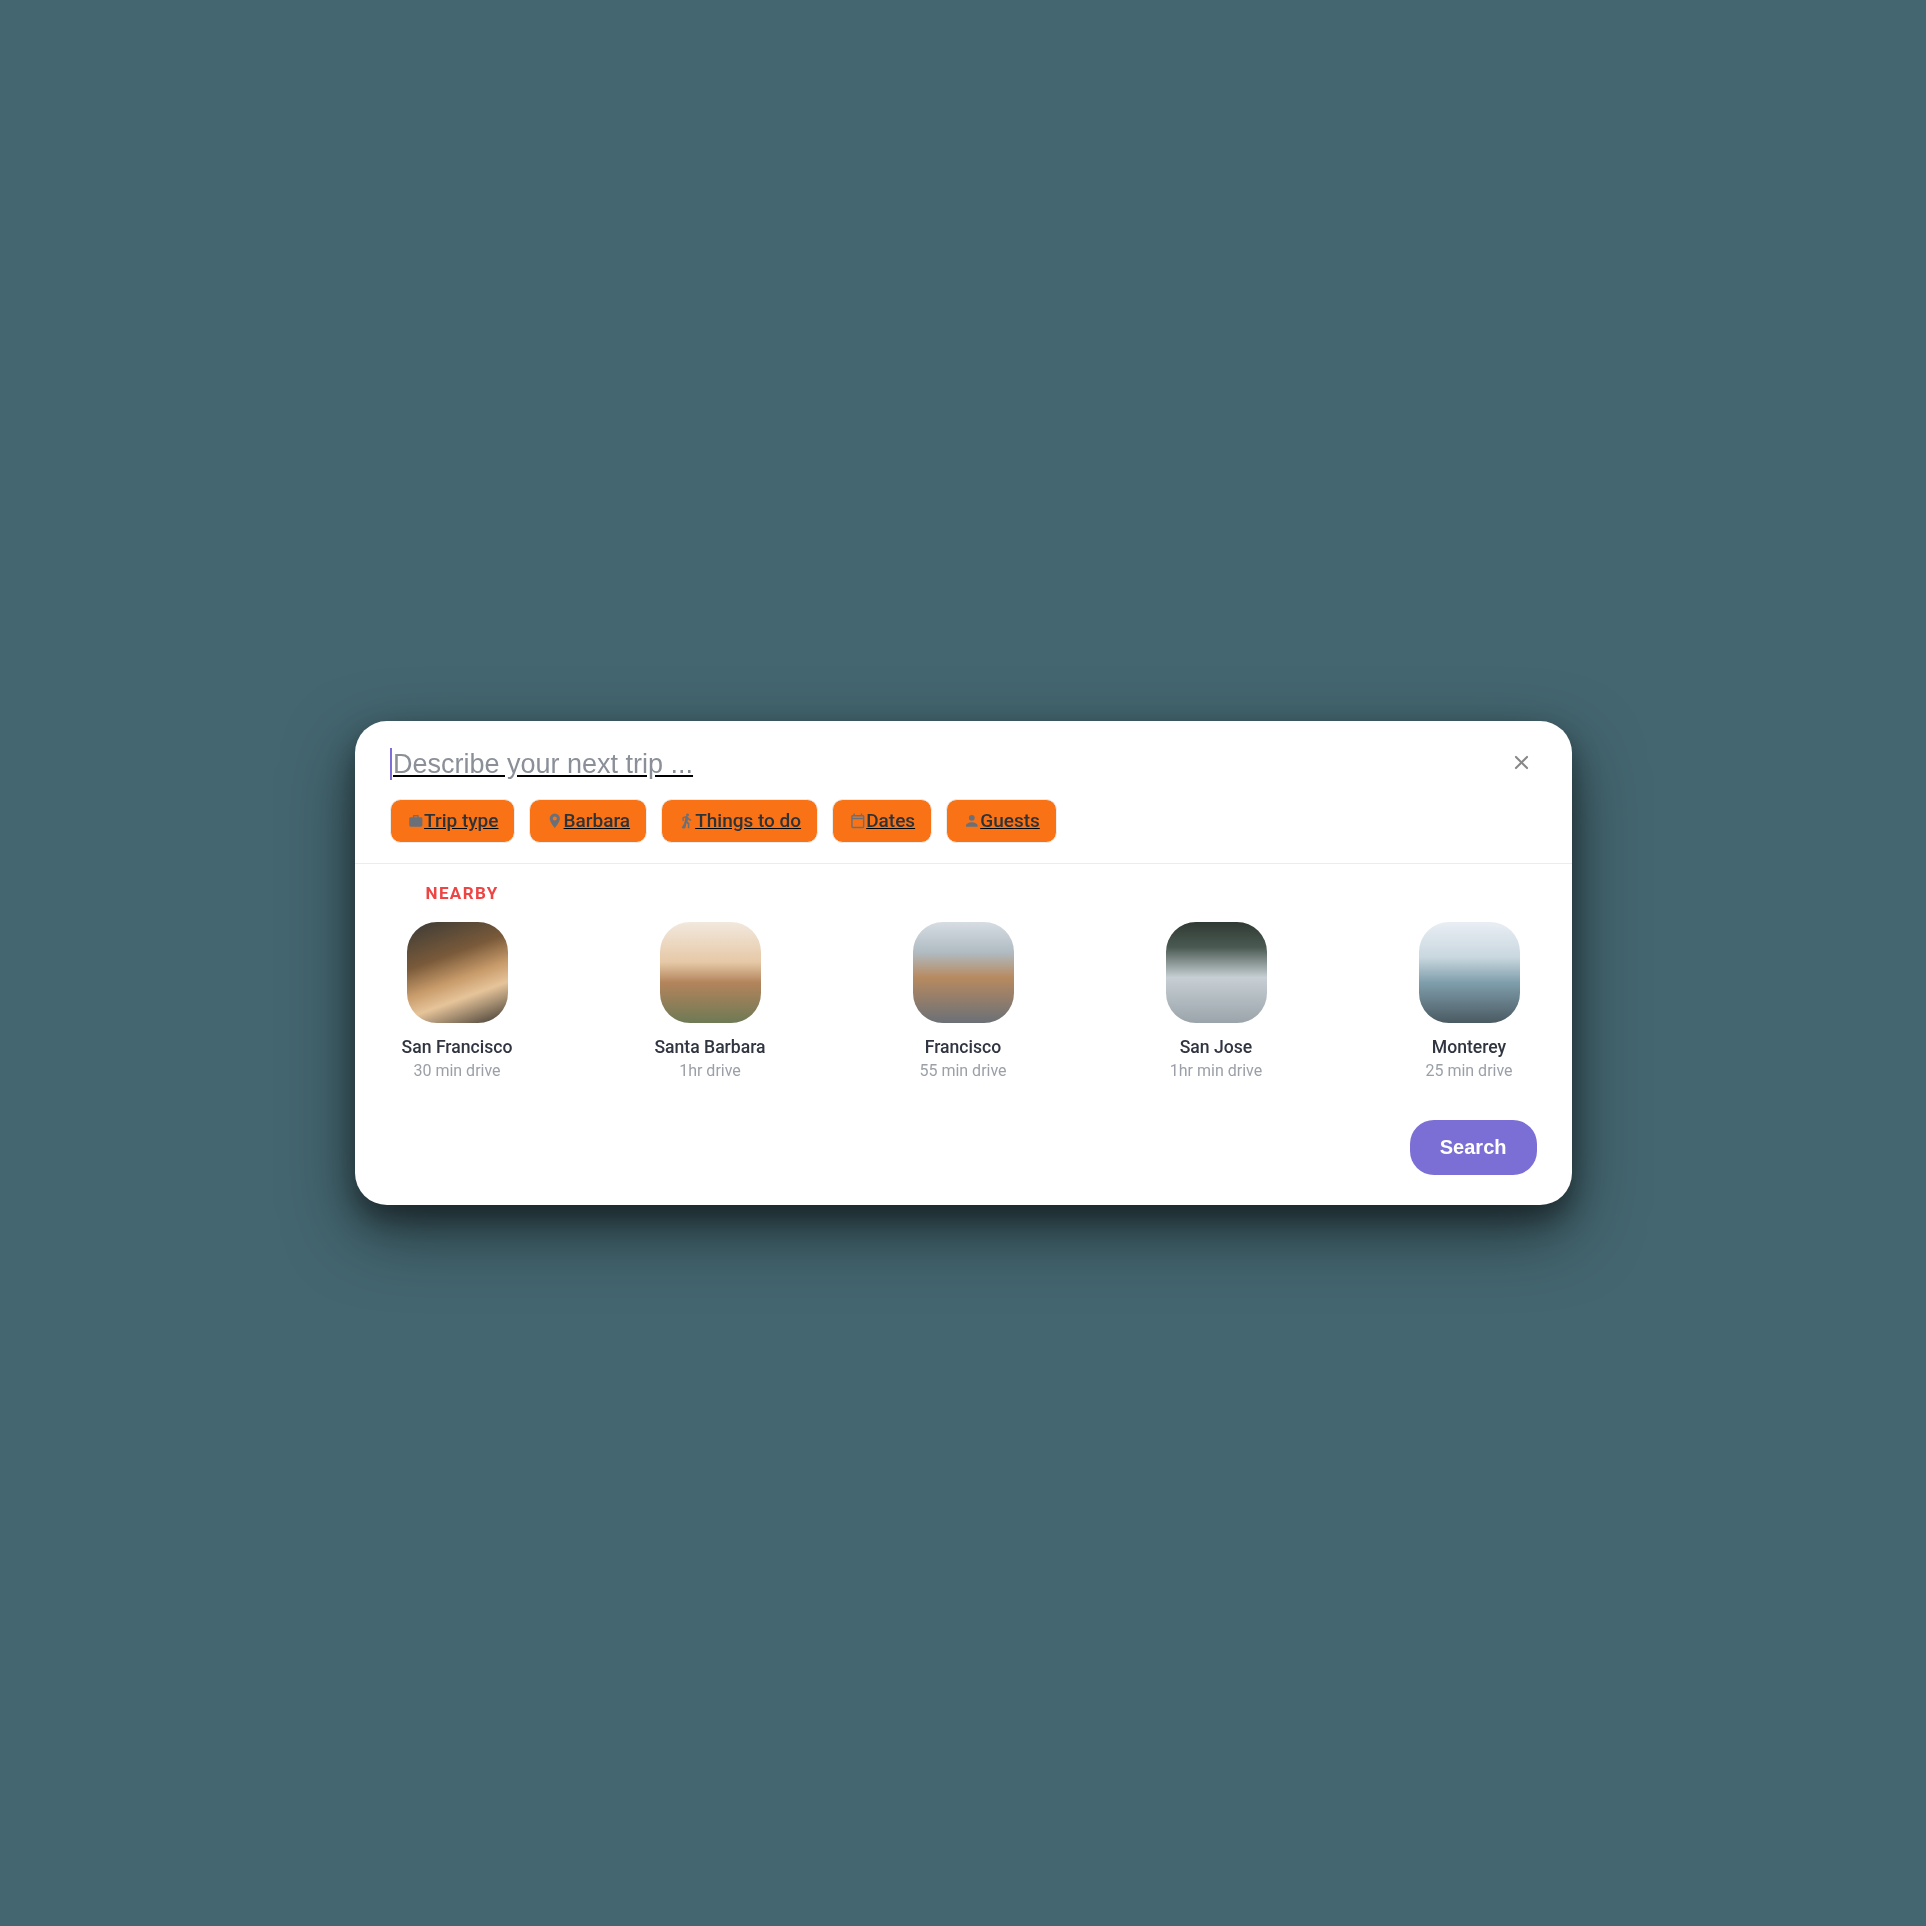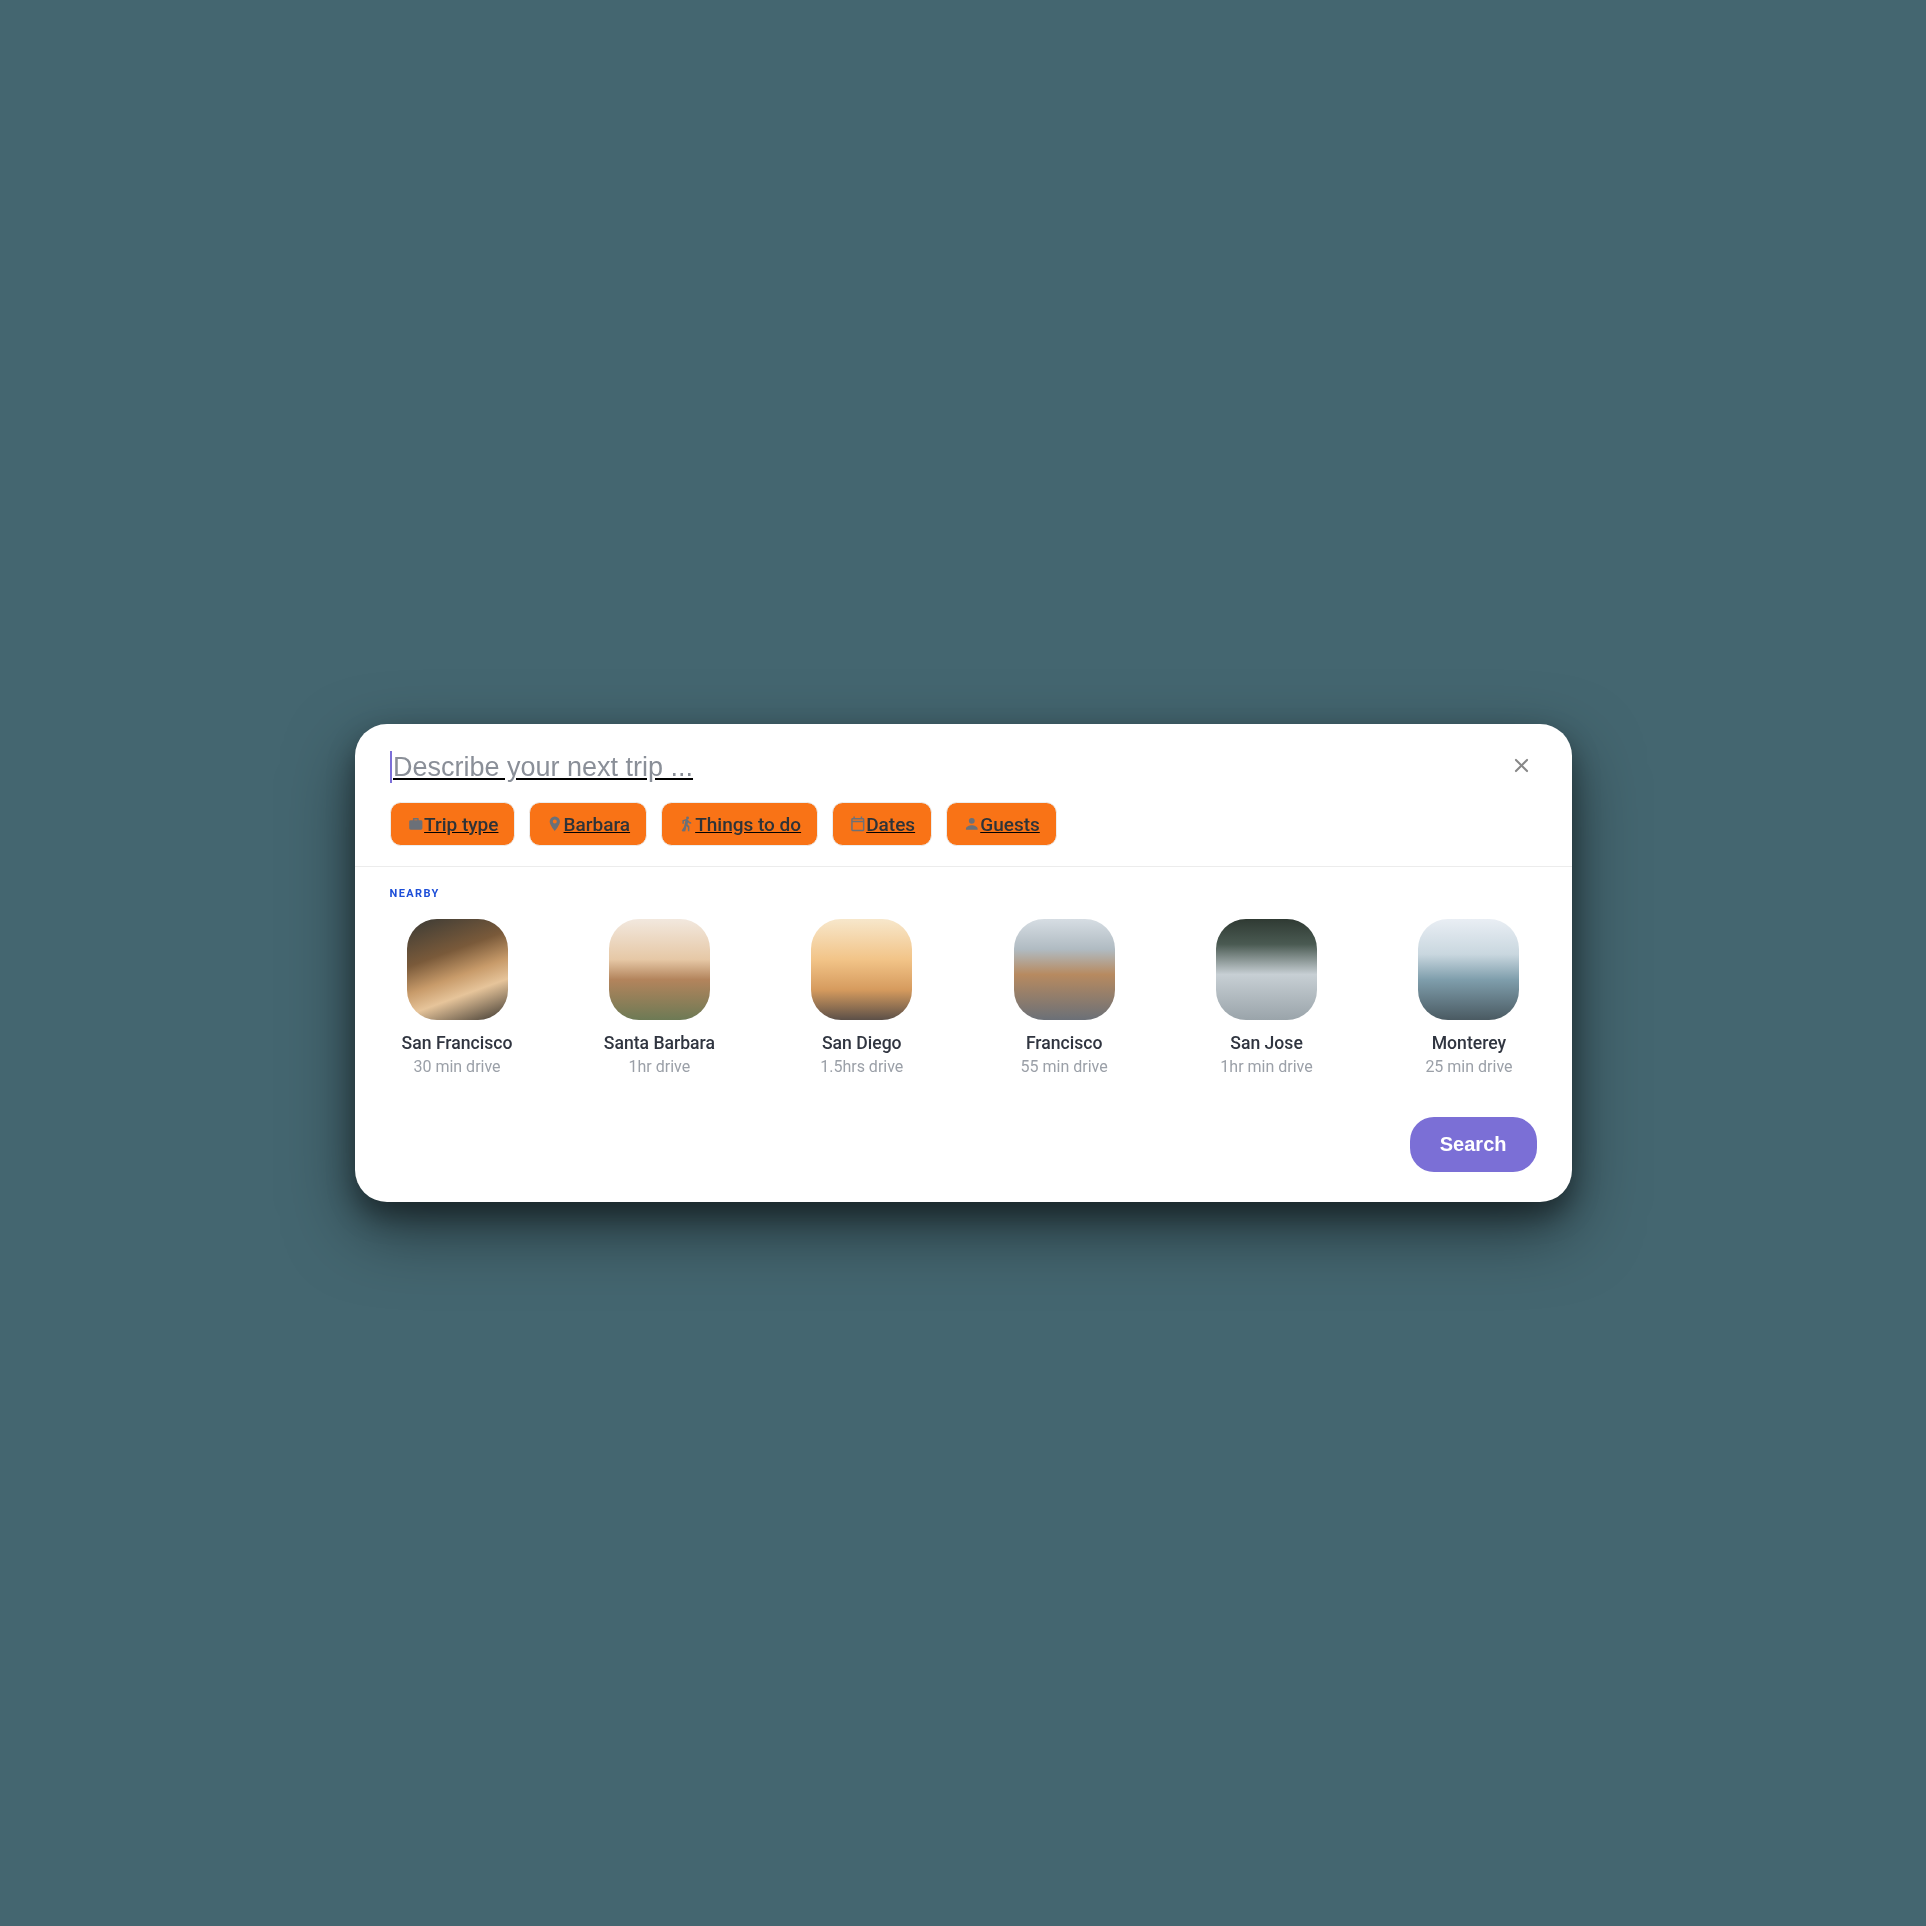--- a/index.html
+++ b/index.html
@@ -87,25 +87,26 @@
     .chip .icon svg { width: 100%; height: 100%; }
     .divider {
       height: 0.7px;
       background: #ececec;
       width: 100%;
     }
     .section {
       padding: 20px 35px 27px 35px;
     }
     .section-title {
-      font-size: 11px;
+      font-size: 17px;
       letter-spacing: 1.4px;
       font-weight: 700;
-      color: #1d4ed8;
+      color: #ef4444;
       margin-bottom: 19px;
+      margin-left: 36px;
     }
     .nearby-row {
       display: flex;
       justify-content: space-between;
       gap: 13.5px;
     }
     .nearby-item {
       display: flex;
       flex-direction: column;
       align-items: center;
@@ -240,25 +241,20 @@
         <div class="nearby-sub">30 min drive</div>
       </div>
 
 
       <div class="nearby-item">
         <div class="thumb thumb-2"></div>
         <div class="nearby-name">Santa Barbara</div>
         <div class="nearby-sub">1hr drive</div>
       </div>
 
-      <div class="nearby-item">
-        <div class="thumb thumb-3"></div>
-        <div class="nearby-name">San Diego</div>
-        <div class="nearby-sub">1.5hrs drive</div>
-      </div>
 
       <div class="nearby-item">
         <div class="thumb thumb-4"></div>
         <div class="nearby-name">Francisco</div>
         <div class="nearby-sub">55 min drive</div>
       </div>
 
       <div class="nearby-item">
         <div class="thumb thumb-5"></div>
         <div class="nearby-name">San Jose</div>

